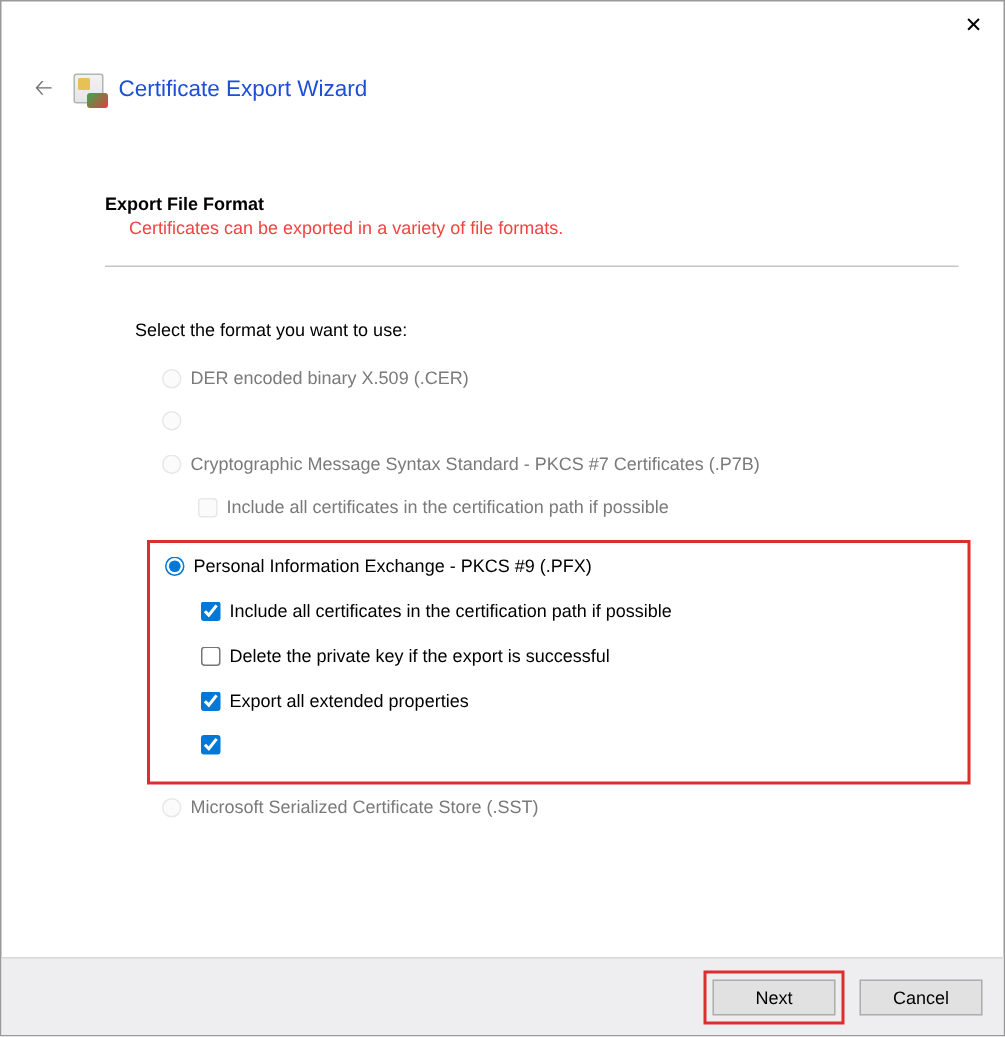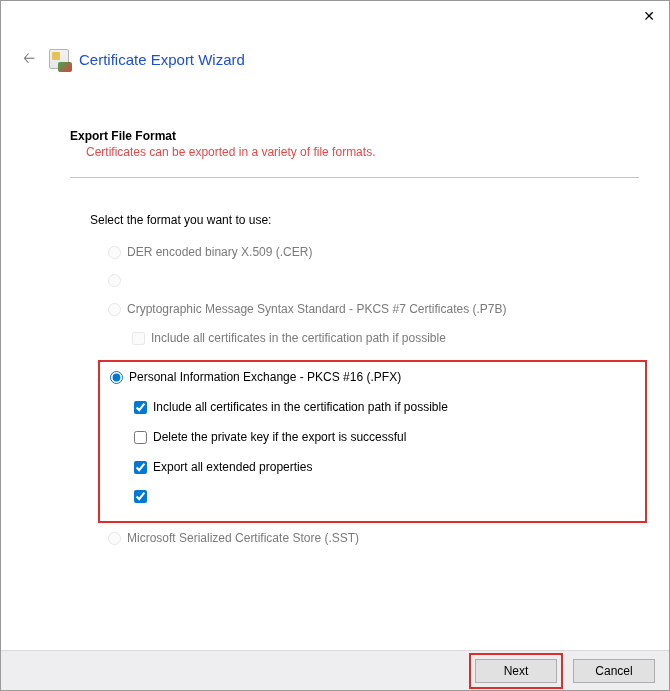--- a/index.html
+++ b/index.html
@@ -87,21 +87,21 @@
       padding: 8px 10px 2px 10px;
       margin-left: -10px;
       margin-bottom: 8px;
       margin-right: -8px;
     }
     .highlight-box .opt-row { margin-bottom: 16px; }
 
     .footer {
       position: absolute;
       bottom: 0; left: 0; right: 0;
-      height: 40px;
+      height: 52px;
       background: #eeeef1;
       border-top: 1px solid #d8d8db;
       display: flex; align-items: center; justify-content: flex-end;
       padding-right: 14px; gap: 10px;
     }
     .btn {
       min-width: 82px; height: 24px;
       background: #e1e1e1;
       border: 1px solid #adadad;
       font: inherit; font-size: 12px;
@@ -150,21 +150,21 @@
         <span>Cryptographic Message Syntax Standard - PKCS #7 Certificates (.P7B)</span>
       </label>
       <label class="opt-row sub opt-disabled">
         <input type="checkbox" disabled="" style="">
         <span>Include all certificates in the certification path if possible</span>
       </label>
 
       <div class="highlight-box">
         <label class="opt-row">
           <input type="radio" name="fmt" checked="" style="">
-          <span>Personal Information Exchange - PKCS #16 (.PFX)</span>
+          <span>Personal Information Exchange - PKCS #9 (.PFX)</span>
         </label>
         <label class="opt-row sub">
           <input type="checkbox" checked="" style="">
           <span>Include all certificates in the certification path if possible</span>
         </label>
         <label class="opt-row sub">
           <input type="checkbox" style="">
           <span>Delete the private key if the export is successful</span>
         </label>
         <label class="opt-row sub">

